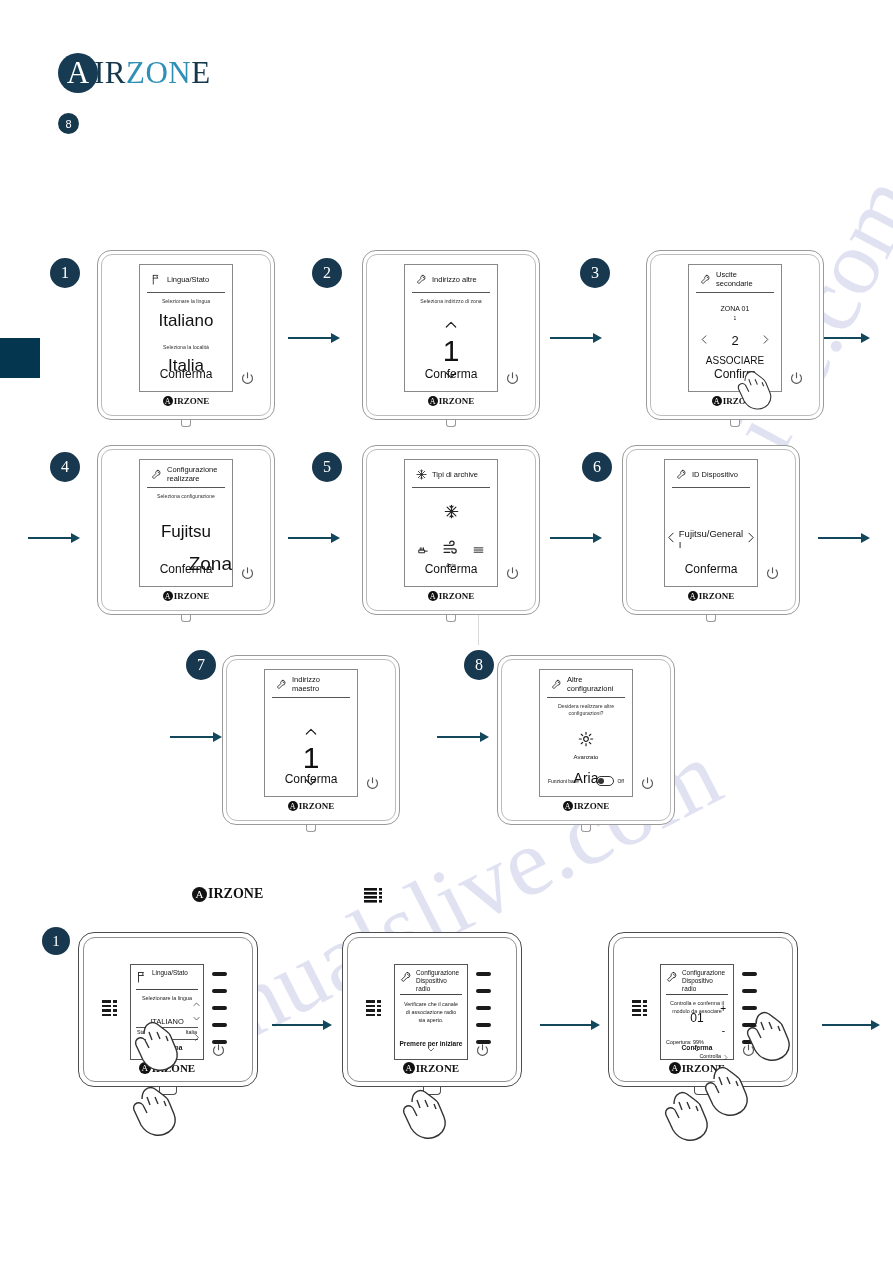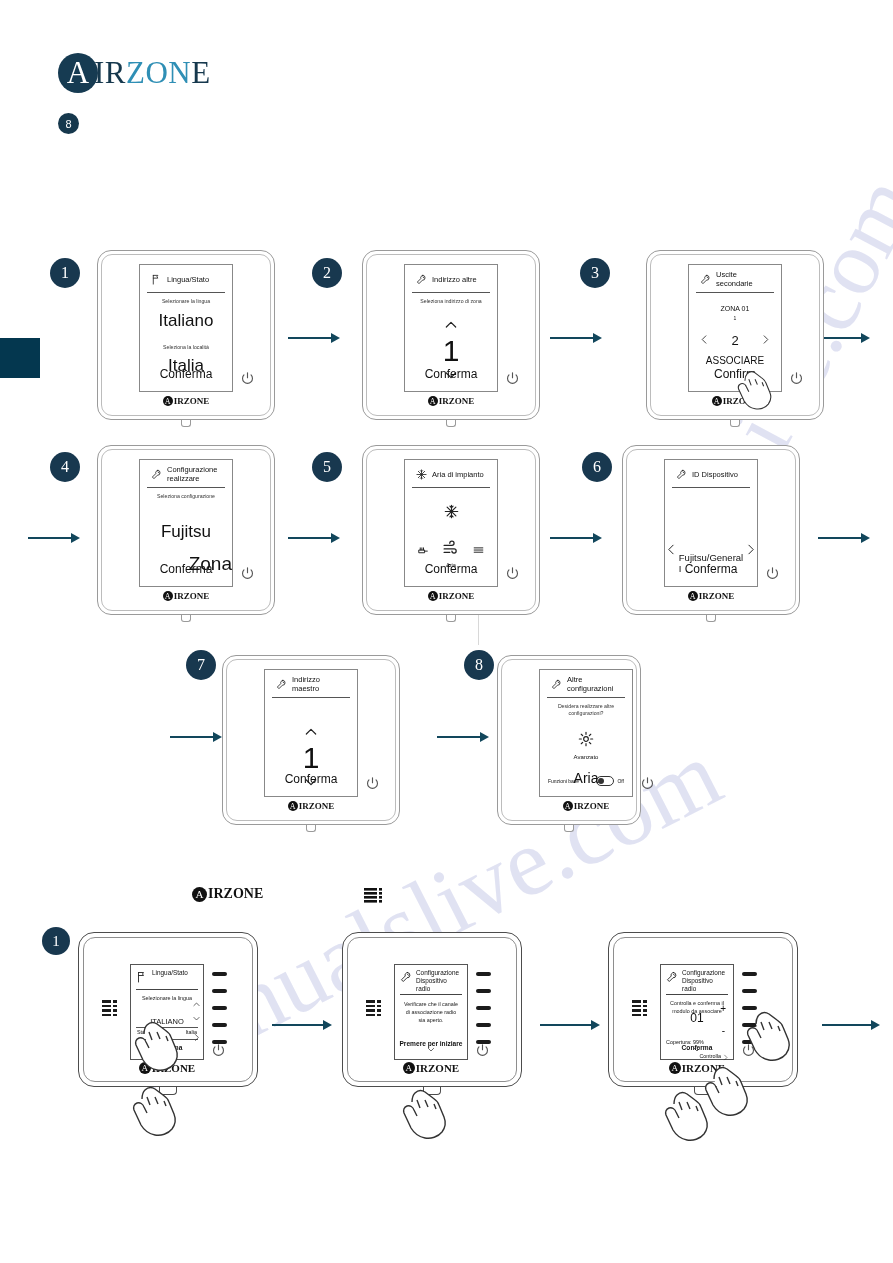--- a/index.html
+++ b/index.html
@@ -294,21 +294,21 @@
     </div>
     <div class="thermo" style="left: 362px; top: 445px; width: 178px; height: 170px;">
       <div class="shell"></div>
       <div class="shell2"></div>
       <div class="notch"></div>
       <div class="screen" style="left: 42px; top: 14px; width: 94px; height: 128px;">
         <div class="scr-head">
           <span class="ico"><svg width="11" height="11" viewBox="0 0 24 24" fill="none" stroke="#222" stroke-width="1.8" stroke-linecap="round" stroke-linejoin="round">
               <path d="M12 2v20 M2 12h20 M5 5l14 14 M19 5L5 19 M12 6l-2.5-2.5M12 6l2.5-2.5 M12 18l-2.5 2.5M12 18l2.5 2.5"></path>
             </svg></span>
-          <div class="ttl">Aria di impianto</div>
+          <div class="ttl">Tipi di archive</div>
         </div>
         <div style="text-align: center; margin-top: 16px;"><svg width="15" height="15" viewBox="0 0 24 24" fill="none" stroke="#222" stroke-width="1.8" stroke-linecap="round" stroke-linejoin="round">
             <path d="M12 2v20 M2 12h20 M5 5l14 14 M19 5L5 19 M12 6l-2.5-2.5M12 6l2.5-2.5 M12 18l-2.5 2.5M12 18l2.5 2.5"></path>
           </svg></div>
         <div style="display: flex; align-items: flex-end; justify-content: space-around; margin-top: 16px; padding: 0px 6px;">
           <span><svg width="13" height="13" viewBox="0 0 24 24" fill="none" stroke="#222" stroke-width="1.8" stroke-linecap="round" stroke-linejoin="round">
               <path d="M4 13h10v5H4z M6 13V9 M9 13V9 M12 13V9 M15 15h4"></path>
             </svg></span>
           <span><svg width="17" height="17" viewBox="0 0 24 24" fill="none" stroke="#222" stroke-width="1.8" stroke-linecap="round" stroke-linejoin="round">
               <path d="M3 9h11a3 3 0 1 0-3-3 M3 14h14a3 3 0 1 1-3 3 M3 19h8"></path>
@@ -336,21 +336,21 @@
         <div class="scr-head">
           <span class="ico"><svg width="11" height="11" viewBox="0 0 24 24" fill="none" stroke="#222" stroke-width="1.8" stroke-linecap="round" stroke-linejoin="round">
               <path d="M15 3a5 5 0 0 0-4.5 7L3 17.5 6.5 21l7.5-7.5A5 5 0 1 0 15 3z M15 6.5l2.5 2.5"></path>
             </svg></span>
           <div class="ttl">ID Dispositivo</div>
         </div>
         <div style="display: flex; align-items: center; justify-content: center; gap: 1px; margin-top: 40px;">
           <span><svg width="13" height="13" viewBox="0 0 24 24" fill="none" stroke="#222" stroke-width="1.8" stroke-linecap="round" stroke-linejoin="round">
               <path d="M15 4l-8 8 8 8"></path>
             </svg></span>
-          <span style="font-size: 9.5px; margin-top: 24px;">Fujitsu/General I</span>
+          <span style="font-size: 9.5px;">Fujitsu/General I</span>
           <span><svg width="13" height="13" viewBox="0 0 24 24" fill="none" stroke="#222" stroke-width="1.8" stroke-linecap="round" stroke-linejoin="round">
               <path d="M9 4l8 8-8 8"></path>
             </svg></span>
         </div>
         <div class="confirm" style="bottom: 10px;">Conferma</div>
       </div>
       <div class="pwr" style="left: 142px; top: 120px;"><svg width="17" height="17" viewBox="0 0 24 24" fill="none" stroke="#555" stroke-width="1.6" stroke-linecap="round">
           <path d="M12 4v7 M7 7a7 7 0 1 0 10 0"></path>
         </svg></div>
       <div class="brand" style="left: 42px; top: 146px; width: 94px; font-size: 9px;">
@@ -379,21 +379,21 @@
         <div class="confirm" style="bottom: 10px;">Conferma</div>
       </div>
       <div class="pwr" style="left: 142px; top: 120px;"><svg width="17" height="17" viewBox="0 0 24 24" fill="none" stroke="#555" stroke-width="1.6" stroke-linecap="round">
           <path d="M12 4v7 M7 7a7 7 0 1 0 10 0"></path>
         </svg></div>
       <div class="brand" style="left: 42px; top: 146px; width: 94px; font-size: 9px;">
         <div class="bm" style="width: 10px; height: 10px; font-size: 8px; margin-right: 1px;">A</div>
         <span>IRZONE</span>
       </div>
     </div>
-    <div class="thermo" style="left: 497px; top: 655px; width: 144px; height: 170px;">
+    <div class="thermo" style="left: 497px; top: 655px; width: 178px; height: 170px;">
       <div class="shell"></div>
       <div class="shell2"></div>
       <div class="notch"></div>
       <div class="screen" style="left: 42px; top: 14px; width: 94px; height: 128px;">
         <div class="scr-head">
           <span class="ico"><svg width="11" height="11" viewBox="0 0 24 24" fill="none" stroke="#222" stroke-width="1.8" stroke-linecap="round" stroke-linejoin="round">
               <path d="M15 3a5 5 0 0 0-4.5 7L3 17.5 6.5 21l7.5-7.5A5 5 0 1 0 15 3z M15 6.5l2.5 2.5"></path>
             </svg></span>
           <div class="ttl">Altre configurazioni</div>
         </div>

